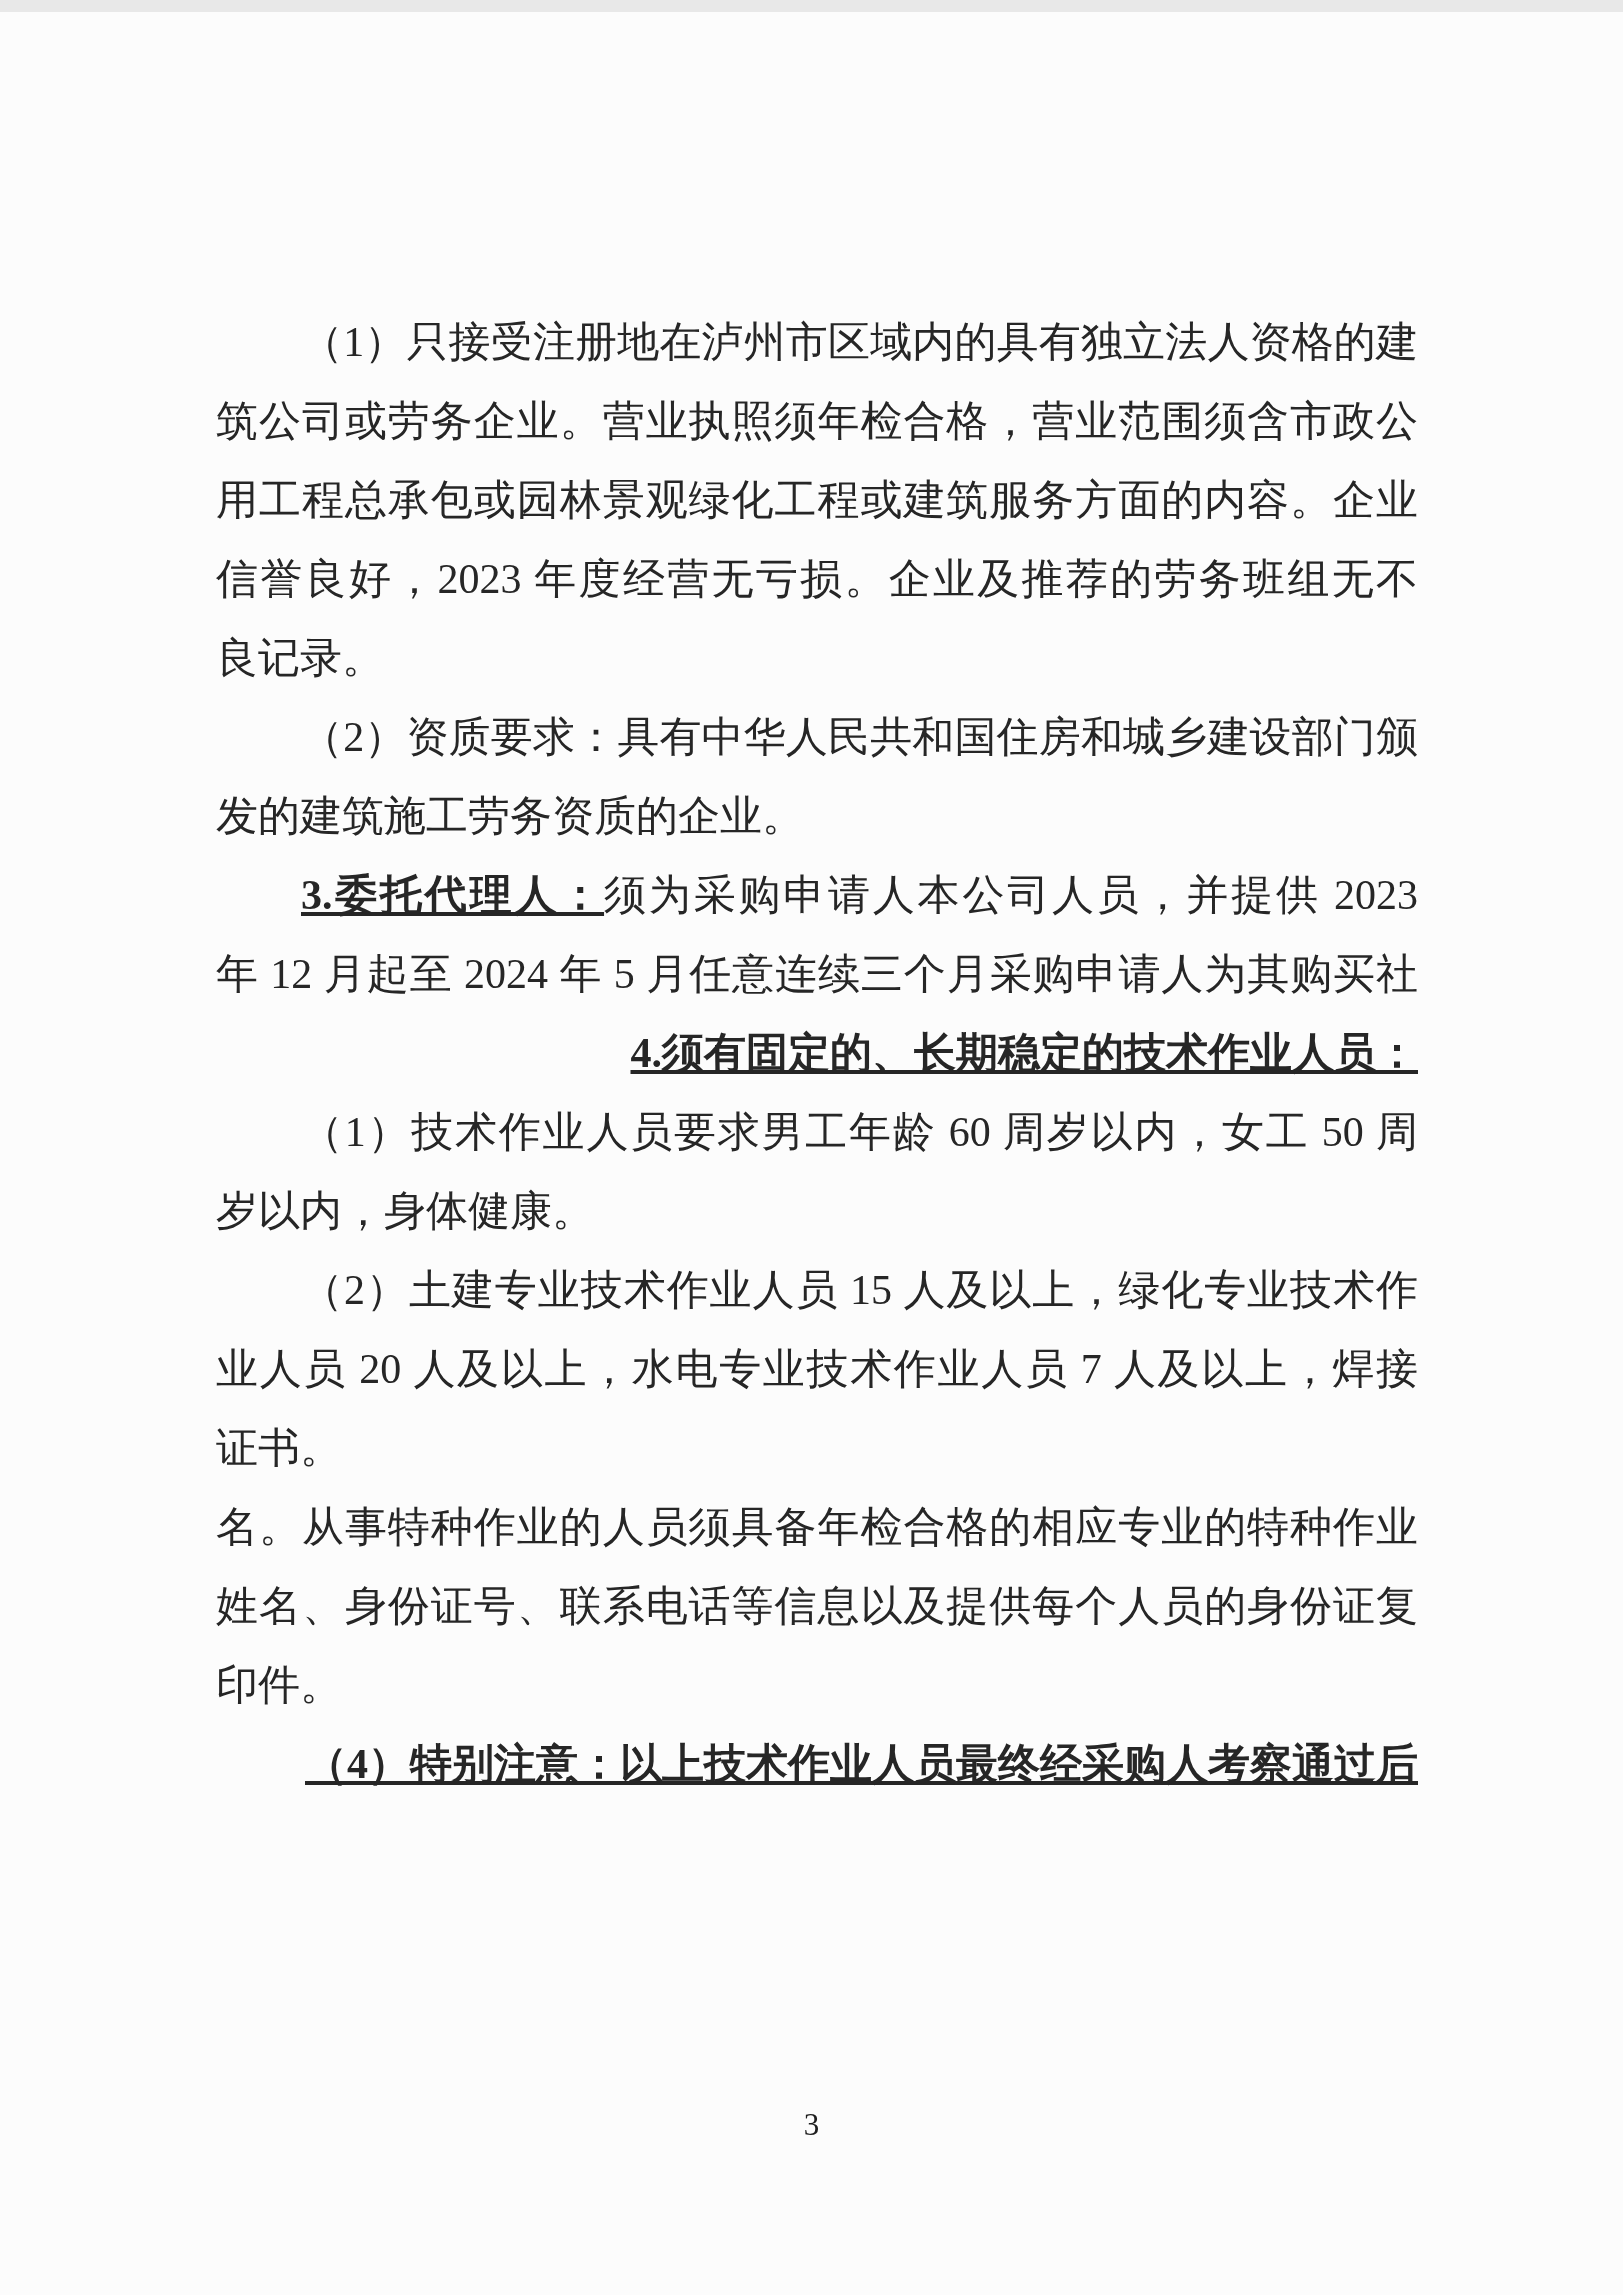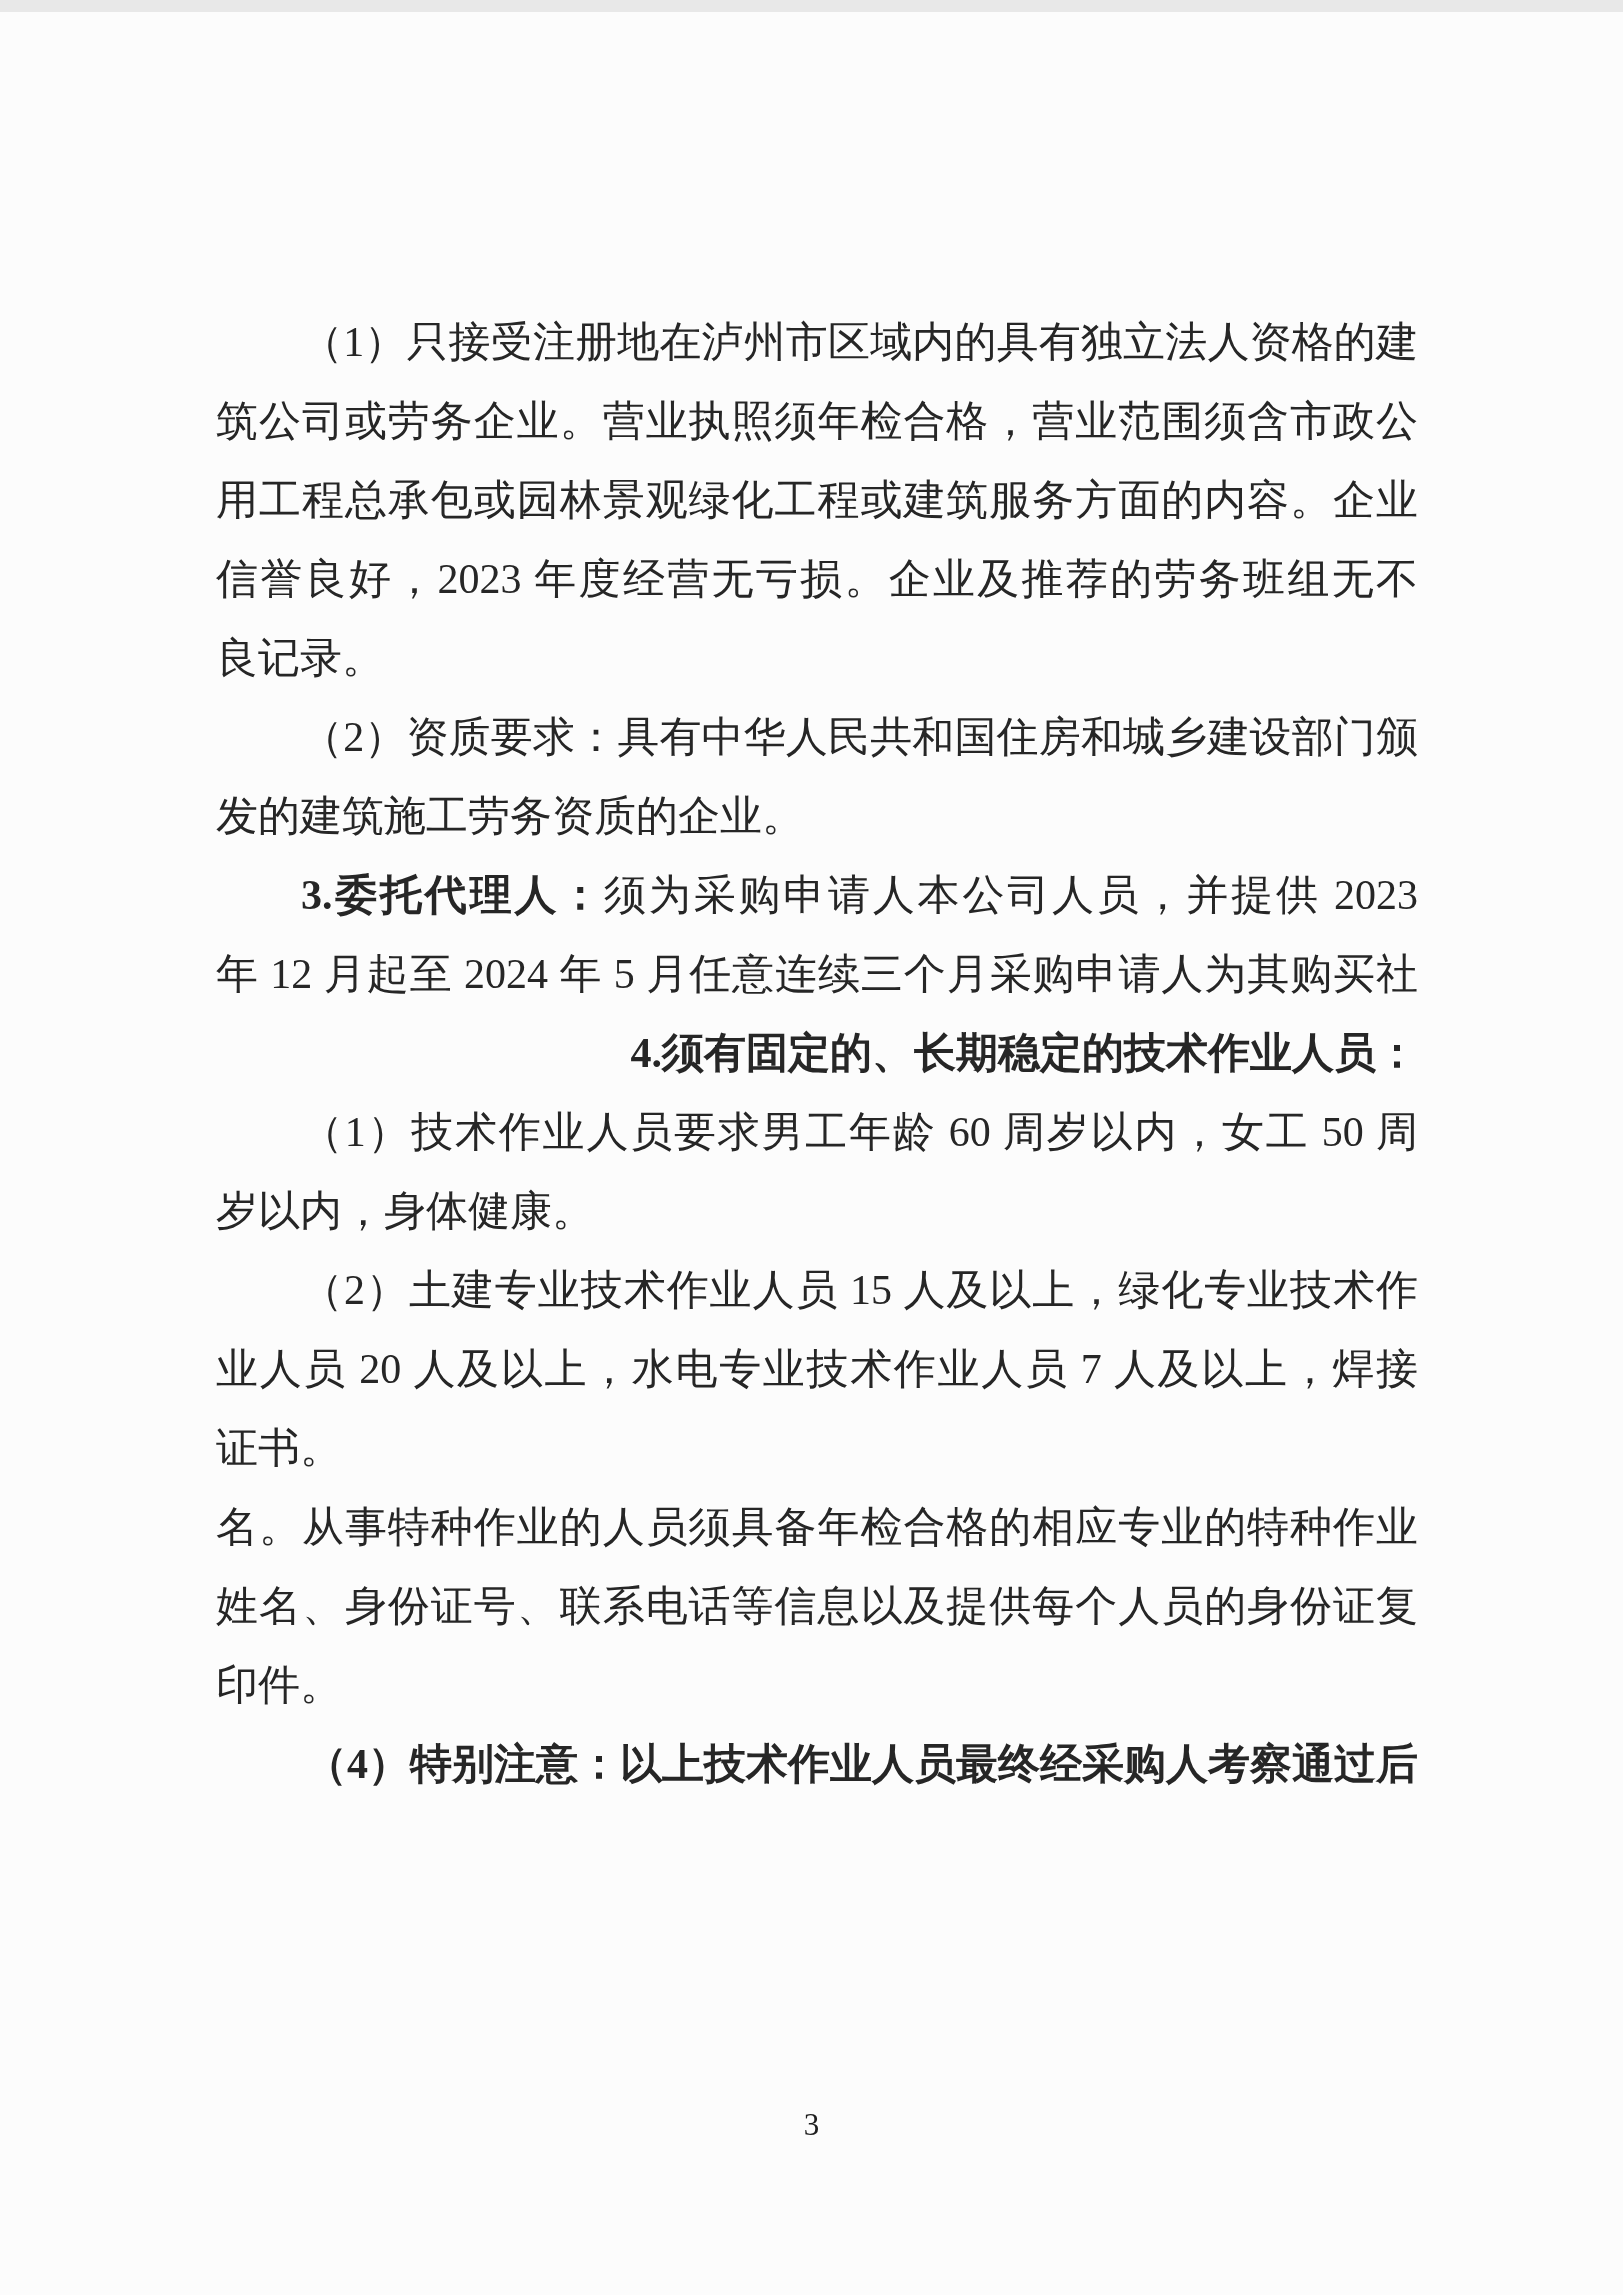--- a/index.html
+++ b/index.html
@@ -37,20 +37,21 @@
     text-align-last: justify;
     text-justify: inter-character;
   }
   
   .indent {
     text-indent: 85px;
     text-align: right;
   }
   .b {
     font-weight: 700;
+    text-decoration: underline;
   }
   .page-number {
     position: absolute;
     top: 2093px;
     left: 0;
     width: 1623px;
     text-align: center;
     font-size: 31px;
     line-height: 39px;
     color: #1e1e1e;

